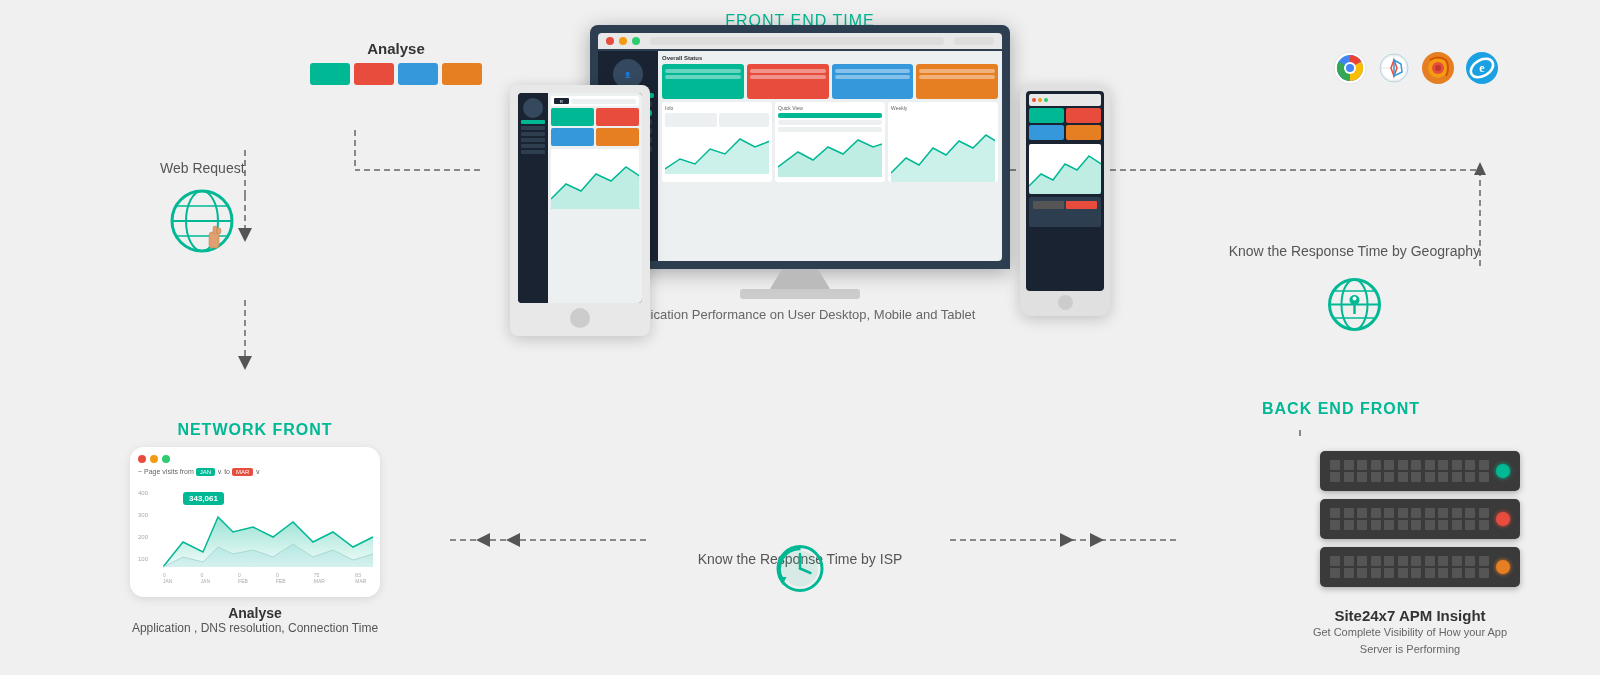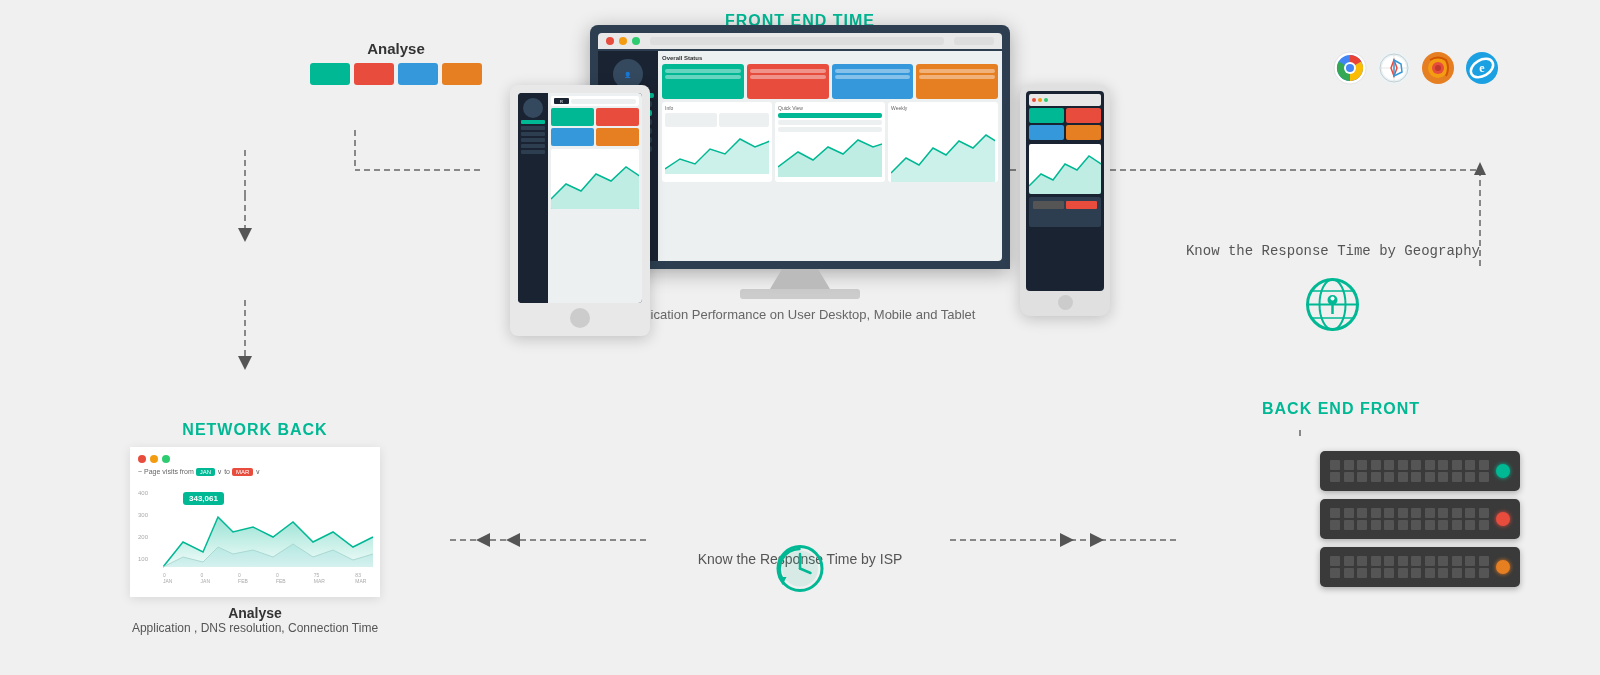--- a/index.html
+++ b/index.html
@@ -19,21 +19,21 @@
       position: relative;
     }
 
     
     .front-end-label {
       position: absolute;
       top: 12px;
       left: 50%;
       transform: translateX(-50%);
       color: #00b894;
-      font-weight: bold;
+      font-weight: normal;
       font-size: 16px;
       letter-spacing: 1px;
     }
 
     
     .monitor-area {
       position: absolute;
       top: 25px;
       left: 50%;
       transform: translateX(-50%);
@@ -332,21 +332,21 @@
       font-weight: bold;
       font-size: 16px;
       letter-spacing: 1px;
       margin-bottom: 8px;
     }
 
     .network-chart {
       width: 250px;
       height: 150px;
       background: white;
-      border-radius: 0;
+      border-radius: 14px;
       box-shadow: 0 2px 10px rgba(0,0,0,0.1);
       padding: 8px;
       overflow: hidden;
     }
 
     .chart-mac-dots {
       display: flex;
       gap: 4px;
       margin-bottom: 5px;
     }
@@ -484,21 +484,20 @@
       right: 120px;
       top: 240px;
       text-align: center;
     }
 
     .response-right-text {
       font-size: 14px;
       color: #555;
       line-height: 1.6;
       margin-bottom: 10px;
-      font-family: Liberation Mono, monospace;
     }
 
     
     .geo-globe {
       width: 65px;
       height: 65px;
       margin: 0 auto;
     }
 
     
@@ -746,23 +745,41 @@
   <div class="analyse-top">
     <div class="analyse-title">Analyse</div>
     <div class="colour-bars">
       <div class="colour-bar" style="background:#00b894;"></div>
       <div class="colour-bar" style="background:#e74c3c;"></div>
       <div class="colour-bar" style="background:#3498db;"></div>
       <div class="colour-bar" style="background:#e67e22;"></div>
     </div>
   </div>
 
+  <div class="web-request-area">
+    <div class="web-request-label">Web Request</div>
+    <div class="globe-icon">
+      <svg viewBox="0 0 70 70" width="70" height="70">
+        <circle cx="35" cy="35" r="30" fill="none" stroke="#00b894" stroke-width="3"></circle>
+        <ellipse cx="35" cy="35" rx="16" ry="30" fill="none" stroke="#00b894" stroke-width="2"></ellipse>
+        <line x1="5" y1="35" x2="65" y2="35" stroke="#00b894" stroke-width="2"></line>
+        <line x1="10" y1="20" x2="60" y2="20" stroke="#00b894" stroke-width="1.5"></line>
+        <line x1="10" y1="50" x2="60" y2="50" stroke="#00b894" stroke-width="1.5"></line>
+
+        <g transform="translate(32,32)">
+          <rect x="10" y="14" width="10" height="16" rx="3" fill="#e0a070" stroke="#c08050" stroke-width="0.5"></rect>
+          <rect x="14" y="8" width="4" height="8" rx="2" fill="#e0a070" stroke="#c08050" stroke-width="0.5"></rect>
+          <rect x="18" y="10" width="4" height="6" rx="2" fill="#e0a070" stroke="#c08050" stroke-width="0.5"></rect>
+        </g>
+      </svg>
+    </div>
+  </div>
 
   <div class="network-time-area">
-    <div class="network-label">NETWORK BACK</div>
+    <div class="network-label">NETWORK FRONT</div>
     <div class="network-chart">
       <div class="chart-mac-dots">
         <div class="mac-dot" style="background:#e74c3c;"></div>
         <div class="mac-dot" style="background:#f39c12;"></div>
         <div class="mac-dot" style="background:#2ecc71;"></div>
       </div>
       <div class="chart-header-text">
         ~ Page visits from <span class="jan-badge">JAN</span> ∨ to <span class="mar-badge">MAR</span> ∨
       </div>
       <div style="position:relative; height:90px;">
@@ -972,14 +989,18 @@
           <div class="server-cell"></div>
           <div class="server-cell"></div>
         <div class="server-cell"></div>
           <div class="server-cell"></div>
           <div class="server-cell"></div>
       </div>
       <div class="server-indicator ind-orange"></div>
     </div>
   </div>
 
+  <div class="site-caption">
+    <div class="site-title">Site24x7 APM Insight</div>
+    <div class="site-sub">Get Complete Visibility of How your App Server is Performing</div>
+  </div>
 
 </div>
 
 </body></html>

